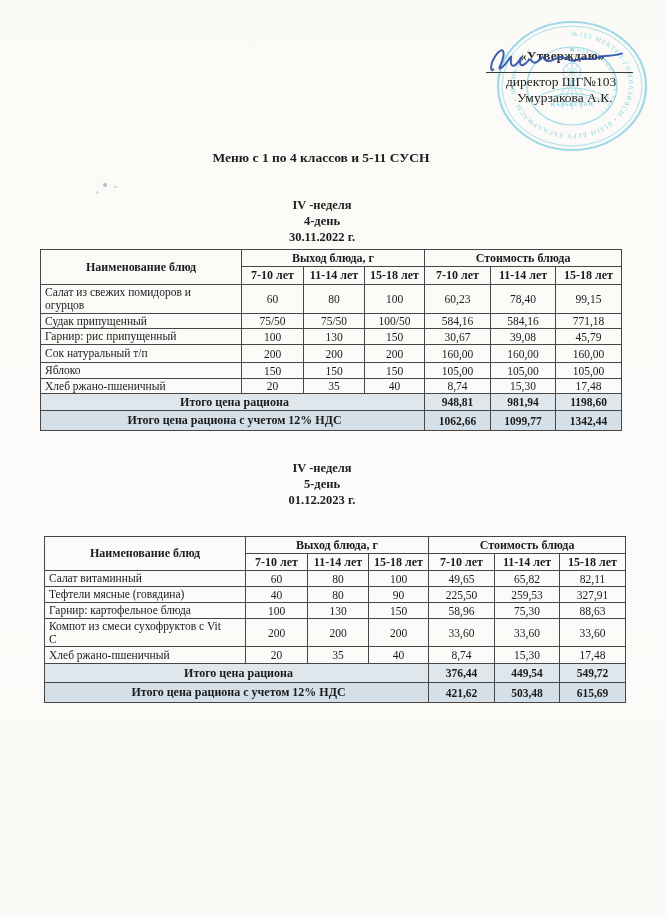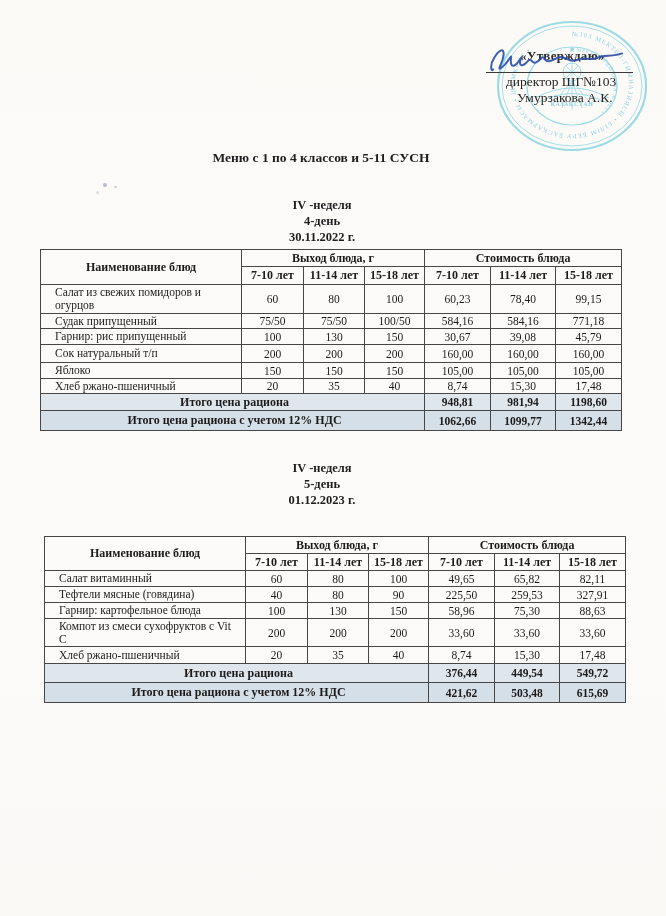--- a/index.html
+++ b/index.html
@@ -37,21 +37,21 @@
   table.menu{
     position:absolute;border-collapse:collapse;table-layout:fixed;width:581px;
     font-size:11.5px;color:#1b1b1b;background:transparent;
   }
   table.t1{left:40px;top:249px;}
   table.t2{left:44px;top:536px;}
   table.menu td{
     border:1px solid #464646;text-align:center;vertical-align:middle;
     padding:0 2px;overflow:hidden;
   }
-  table.menu td.name{text-align:left;padding-left:14px;}
+  table.menu td.name{text-align:left;padding-left:4px;}
   table.menu td.name span{display:inline-block;max-width:176px;line-height:1.12;}
   table.menu tr.h td{font-weight:bold;font-size:12px;}
   tr.total td{background:#dfe6ec;}
   tr.vat td{background:#d5dfe7;}
   tr.total td,tr.vat td{font-weight:bold;font-size:11.5px;}
   td.tlabel{text-align:left;padding-left:6px !important;font-size:12px !important;}
   
   .speck{position:absolute;border-radius:50%;}
   .sp1{left:103px;top:183px;width:4px;height:4px;background:#7d86b5;opacity:.55;}
   .sp2{left:114px;top:186px;width:3px;height:2px;background:#9aa0ad;opacity:.5;}

